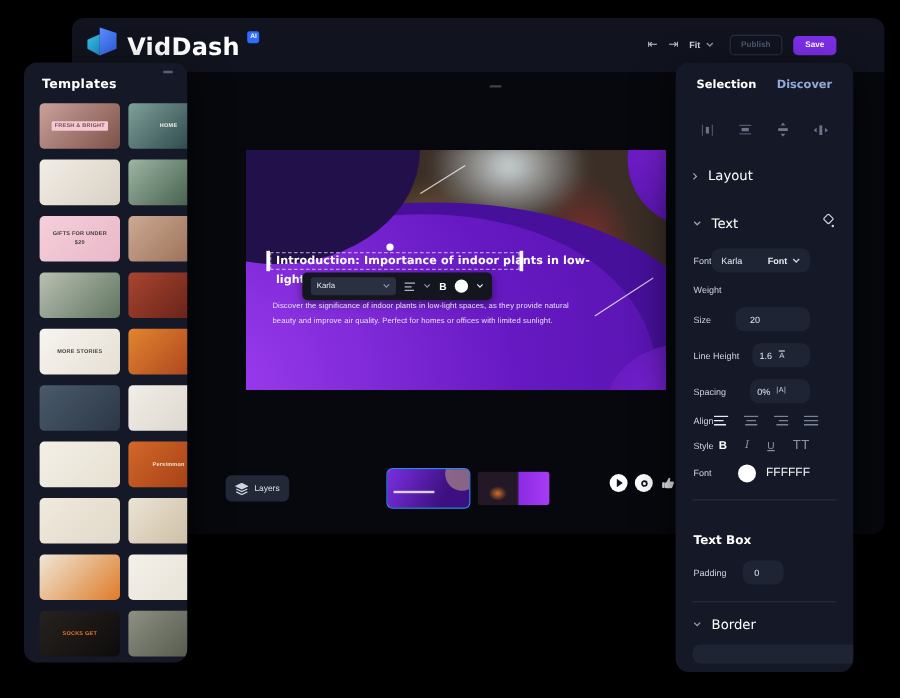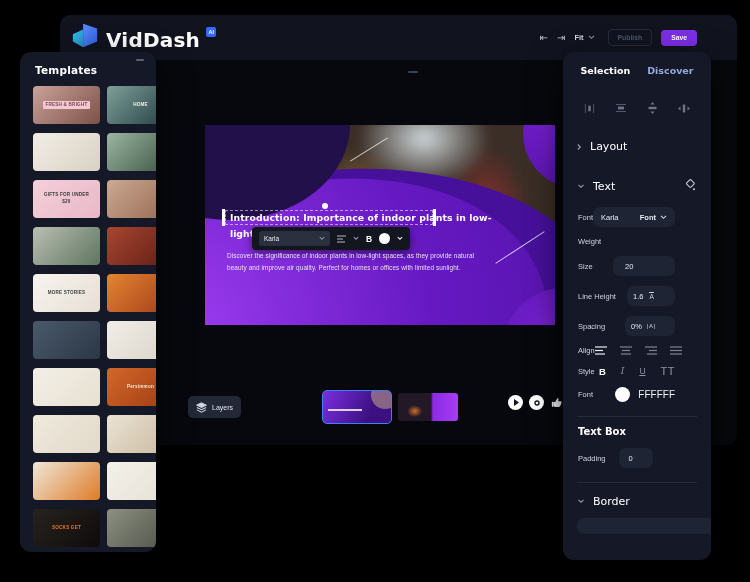--- a/index.html
+++ b/index.html
@@ -142,21 +142,21 @@
   .icon-group{margin-left:auto;display:flex;align-items:center;gap:13px}
   .style-b{font-size:9.5px;font-weight:700;color:#fff;cursor:pointer}
   .style-i{font-family:"DejaVu Serif",serif;font-style:italic;font-size:9px;
     color:#8a93a8;cursor:pointer}
   .style-u{font-size:8.5px;color:#8a93a8;text-decoration:underline;cursor:pointer}
   .style-tt{font-size:11px;color:#8a93a8;letter-spacing:.5px;cursor:pointer}
   .color-swatch{width:15px;height:15px;border-radius:50%;background:#fff;cursor:pointer}
   .color-group{margin-left:auto;display:flex;align-items:center;gap:8px;margin-right:14px}
   .color-hex{font-size:10px;color:#f0f2f7}
   .divider{height:1px;background:#272c3b;margin:14px 14px 0}
-  .sub-header{margin-top:4px;padding:0 15px}
+  .sub-header{margin-top:23px;padding:0 15px}
   .sub-title{font-family:"DejaVu Sans",sans-serif;font-size:10px;font-weight:800}
   .padding-row{display:flex;align-items:center;gap:13px;margin-top:9px;padding:0 15px}
   .pill-pad{width:34px;justify-content:flex-start;padding-left:10px}
   .partial-pill{margin:10px 14px 0;width:150px;height:16px;background:#1e2433;
     border-radius:7px}
   .chev{display:block}
   .handle-dash{position:absolute;left:348px;top:56px;width:10px;height:2px;
     background:#3a4154;border-radius:1px}
 </style>
 </head>

